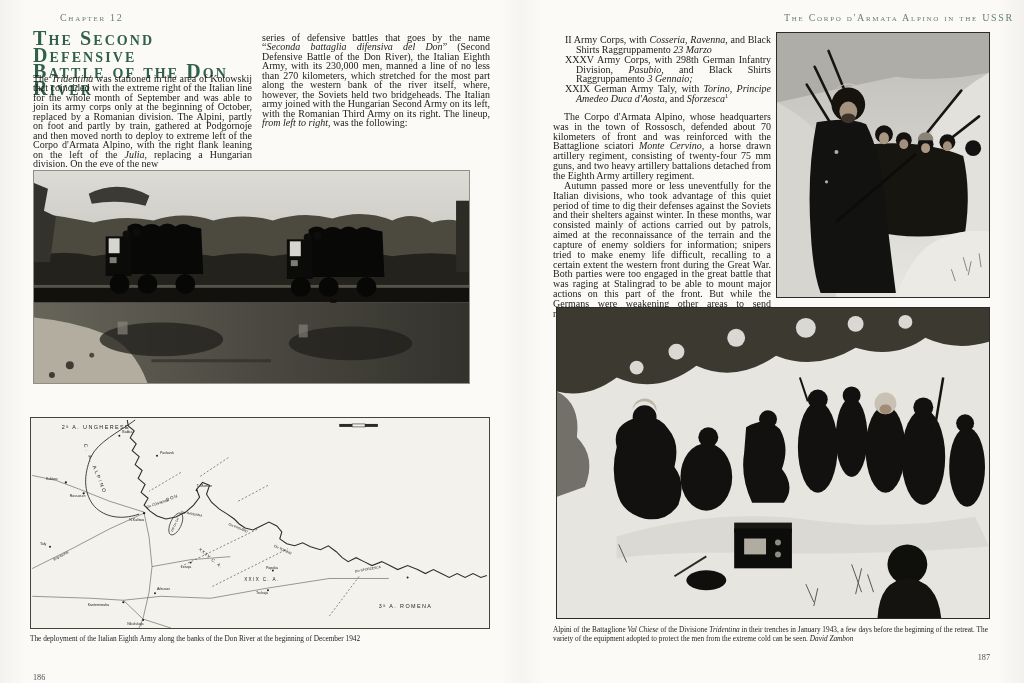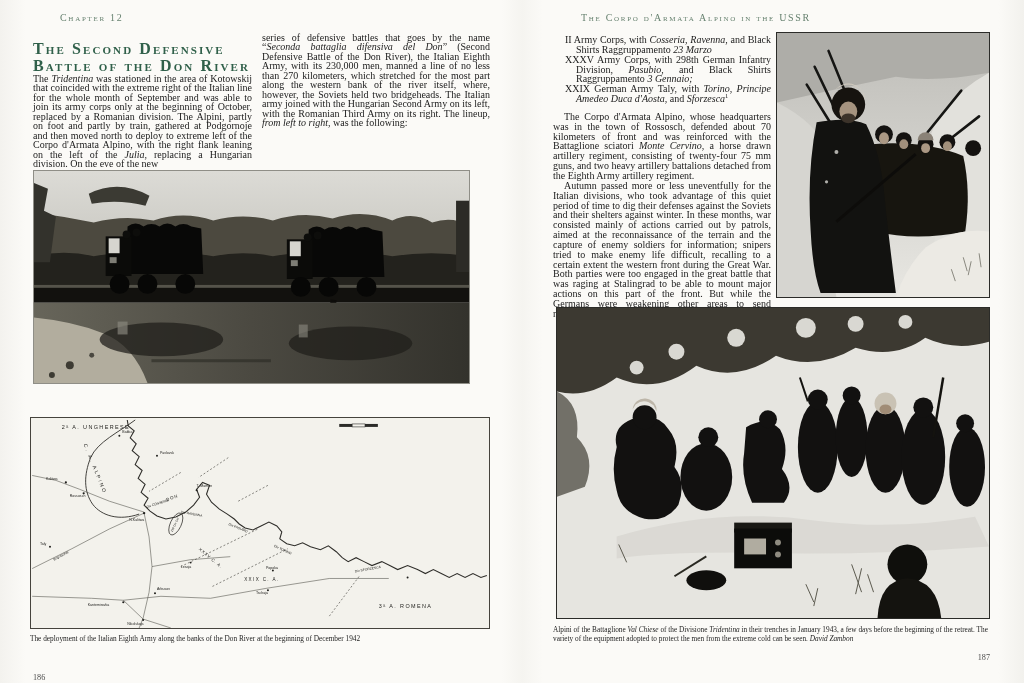--- a/index.html
+++ b/index.html
@@ -2,21 +2,21 @@
 <html><head>
 <meta charset="utf-8">
 <style>
   html,body{margin:0;padding:0;background:#e9e9e7;}
   .spread{position:relative;width:1024px;height:683px;margin:0 auto;overflow:hidden;
     background:linear-gradient(90deg,#f3f2ee 0,#fbfaf7 2.5%,#fbfaf7 49%,#f5f4f0 51%,#fbfaf7 53%,#fbfaf7 97.5%,#f2f1ed 100%);
     font-family:"Liberation Serif",serif;color:#1b1b1b;}
   .abs{position:absolute;}
   
   .runhead{font-variant:small-caps;letter-spacing:1.7px;font-size:10px;color:#66816f;font-weight:normal;margin-left:24px;}
-  .title{font-variant:small-caps;letter-spacing:2.1px;font-size:16px;line-height:16.5px;font-weight:bold;color:#30604a;margin-top:11px;}
+  .title{font-variant:small-caps;letter-spacing:2.1px;font-size:20px;line-height:16.5px;font-weight:bold;color:#30604a;}
   
   .body{font-size:10px;line-height:9.45px;text-align:justify;margin:0;}
   .lh2{line-height:9.85px;}
   .ind{text-indent:11px;}
   .obi-left{margin-top:8px;padding-left:16px;text-indent:10px;}
   .obi-right{padding-left:23px;text-indent:-11px;margin:0;}
   .mt8{margin-top:8px;}
   p i{font-style:italic;}
   p sup{font-size:65%;vertical-align:super;line-height:0;}
   
@@ -178,21 +178,21 @@
       <text class="mlbl f36" x="150" y="151">Lesaja</text>
       <text class="mlbl f36" x="236" y="152">Popoka</text>
       <text class="mlbl f36" x="226" y="178">Tschaja</text>
     </svg>
   </div>
 
   <div class="abs caption" style="left:30px;top:634px;width:460px;">The deployment of the Italian Eighth Army along the banks of the Don River at the beginning of December 1942</div>
 
   <div class="abs folio" style="left:33px;top:653px;margin-top:20px;">186</div>
 
-  <div class="abs runhead" style="left:557px;top:12px;width:433px;">The Corpo d'Armata Alpino in the USSR</div>
+  <div class="abs runhead" style="left:557px;top:12px;width:433px;text-align:right;">The Corpo d'Armata Alpino in the USSR</div>
 
   <div class="abs" style="left:553px;top:35px;width:218px;">
     <p class="body lh2 obi-right"><span>II Army Corps, with </span><i>Cosseria</i><span>, </span><i>Ravenna</i><span>, and Black Shirts Raggruppamento </span><i>23 Marzo</i></p>
     <p class="body lh2 obi-right"><span>XXXV Army Corps, with 298th German Infantry Division, </span><i>Pasubio</i><span>, and Black Shirts Raggruppamento </span><i>3 Gennaio;</i></p>
     <p class="body lh2 obi-right"><span>XXIX German Army Taly, with </span><i>Torino</i><span>, </span><i>Principe Amedeo Duca d'Aosta</i><span>, and </span><i>Sforzesca</i><sup>1</sup></p>
     <p class="body lh2 ind mt8"><span>The Corpo d'Armata Alpino, whose headquarters was in the town of Rossosch, defended about 70 kilometers of front and was reinforced with the Battaglione sciatori </span><i>Monte Cervino</i><span>, a horse drawn artillery regiment, consisting of twenty-four 75 mm guns, and two heavy artillery battalions detached from the Eighth Army artillery regiment.</span></p>
     <p class="body lh2 ind"><span>Autumn passed more or less uneventfully for the Italian divisions, who took advantage of this quiet period of time to dig their defenses against the Soviets and their shelters against winter. In these months, war consisted mainly of actions carried out by patrols, aimed at the reconnaissance of the terrain and the capture of enemy soldiers for information; snipers tried to make enemy life difficult, recalling to a certain extent the western front during the Great War. Both parties were too engaged in the great battle that was raging at Stalingrad to be able to mount major actions on this part of the front. But while the Germans were weakening other areas to send reinforcements</span></p>
   </div>
 
   <div class="abs photo frame-dark" style="left:776px;top:32px;width:214px;height:266px;">

